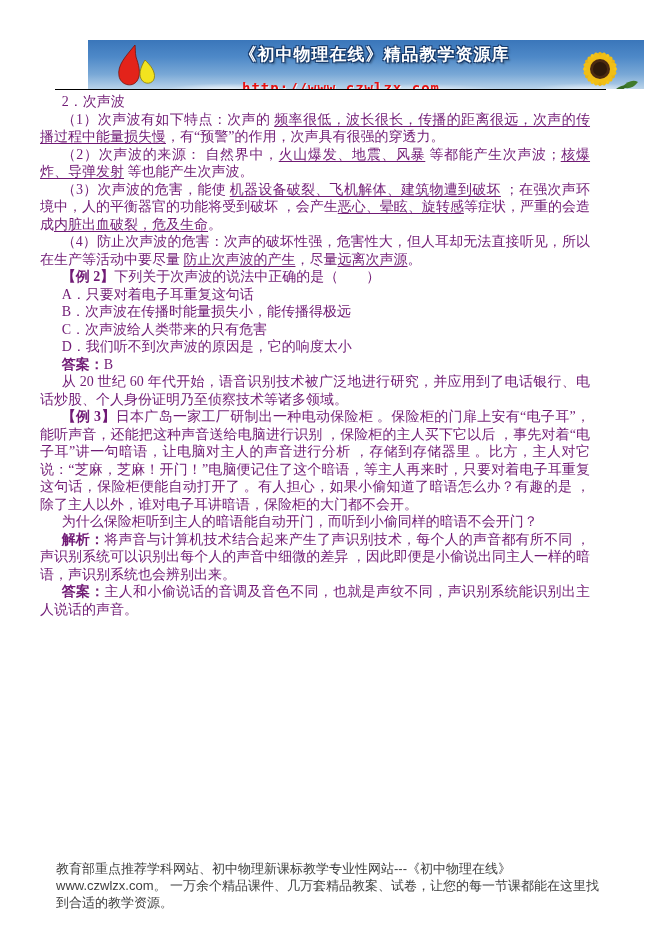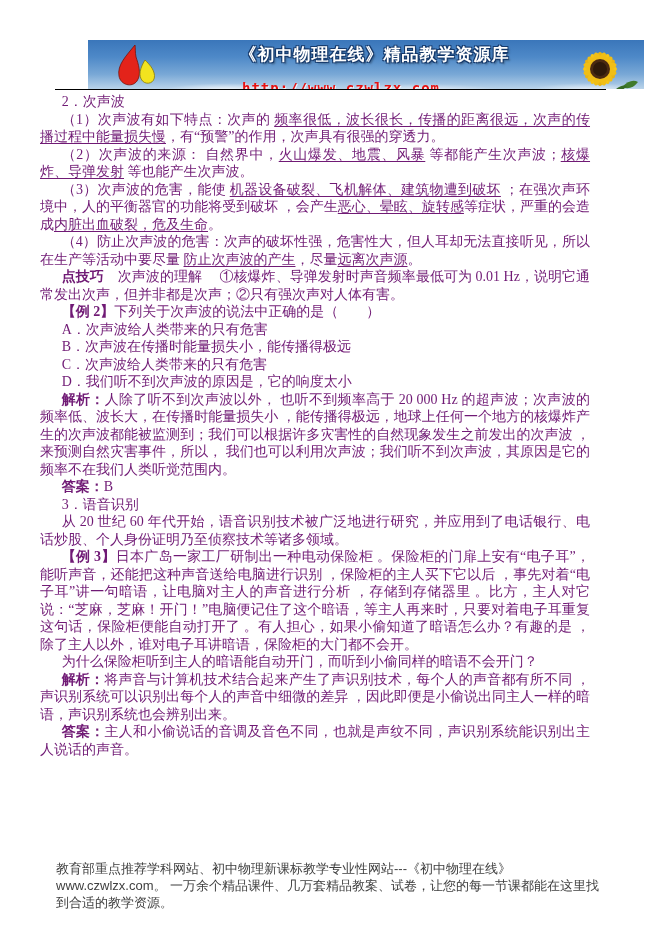--- a/index.html
+++ b/index.html
@@ -102,29 +102,26 @@
   </div>
 
   <div class="header-divider"></div>
 
   <div class="doc">
       <p class="para"><span>2．次声波</span></p>
       <p class="para"><span>（1）次声波有如下特点：次声的 </span><span class="underline">频率很低，波长很长，传播的距离很远，次声的传播过程中能量损失慢</span><span>，有“预警”的作用，次声具有很强的穿透力。</span></p>
       <p class="para"><span>（2）次声波的来源： 自然界中，</span><span class="underline">火山爆发、地震、风暴</span><span> 等都能产生次声波；</span><span class="underline">核爆炸、导弹发射</span><span> 等也能产生次声波。</span></p>
       <p class="para"><span>（3）次声波的危害，能使 </span><span class="underline">机器设备破裂、飞机解体、建筑物遭到破坏</span><span> ；在强次声环境中，人的平衡器官的功能将受到破坏 ，会产生</span><span class="underline">恶心、晕眩、旋转感</span><span>等症状，严重的会造成</span><span class="underline">内脏出血破裂，危及生命</span><span>。</span></p>
       <p class="para"><span>（4）防止次声波的危害：次声的破坏性强，危害性大，但人耳却无法直接听见，所以在生产等活动中要尽量 </span><span class="underline">防止次声波的产生</span><span>，尽量</span><span class="underline">远离次声源</span><span>。</span></p>
-      <p class="para"><span class="bold">点技巧</span><span>　次声波的理解　 ①核爆炸、导弹发射时声音频率最低可为 0.01 Hz，说明它通常发出次声，但并非都是次声；②只有强次声对人体有害。</span></p>
       <p class="para"><span class="bold">【例 2】</span><span>下列关于次声波的说法中正确的是（　　）</span></p>
-      <p class="para"><span>A．次声波给人类带来的只有危害</span></p>
+      <p class="para"><span>A．只要对着电子耳重复这句话</span></p>
       <p class="para"><span>B．次声波在传播时能量损失小，能传播得极远</span></p>
       <p class="para"><span>C．次声波给人类带来的只有危害</span></p>
       <p class="para"><span>D．我们听不到次声波的原因是，它的响度太小</span></p>
-      <p class="para"><span class="bold">解析：</span><span>人除了听不到次声波以外， 也听不到频率高于 20 000 Hz 的超声波；次声波的频率低、波长大，在传播时能量损失小 ，能传播得极远，地球上任何一个地方的核爆炸产生的次声波都能被监测到；我们可以根据许多灾害性的自然现象发生之前发出的次声波 ，来预测自然灾害事件，所以， 我们也可以利用次声波；我们听不到次声波，其原因是它的频率不在我们人类听觉范围内。</span></p>
       <p class="para"><span class="bold">答案：</span><span>B</span></p>
-      <p class="para"><span>3．语音识别</span></p>
       <p class="para"><span>从 20 世纪 60 年代开始，语音识别技术被广泛地进行研究，并应用到了电话银行、电话炒股、个人身份证明乃至侦察技术等诸多领域。</span></p>
       <p class="para"><span class="bold">【例 3】</span><span>日本广岛一家工厂研制出一种电动保险柜 。保险柜的门扉上安有“电子耳”，能听声音，还能把这种声音送给电脑进行识别 ，保险柜的主人买下它以后 ，事先对着“电子耳”讲一句暗语，让电脑对主人的声音进行分析 ，存储到存储器里 。比方，主人对它说：“芝麻，芝麻！开门！”电脑便记住了这个暗语，等主人再来时，只要对着电子耳重复这句话，保险柜便能自动打开了 。有人担心，如果小偷知道了暗语怎么办？有趣的是 ，除了主人以外，谁对电子耳讲暗语，保险柜的大门都不会开。</span></p>
       <p class="para"><span>为什么保险柜听到主人的暗语能自动开门，而听到小偷同样的暗语不会开门？</span></p>
       <p class="para"><span class="bold">解析：</span><span>将声音与计算机技术结合起来产生了声识别技术，每个人的声音都有所不同 ，声识别系统可以识别出每个人的声音中细微的差异 ，因此即便是小偷说出同主人一样的暗语，声识别系统也会辨别出来。</span></p>
       <p class="para"><span class="bold">答案：</span><span>主人和小偷说话的音调及音色不同，也就是声纹不同，声识别系统能识别出主人说话的声音。</span></p>
     </div>
 
   <div class="footer">教育部重点推荐学科网站、初中物理新课标教学专业性网站---《初中物理在线》www.czwlzx.com。 一万余个精品课件、几万套精品教案、试卷，让您的每一节课都能在这里找到合适的教学资源。</div>
 
 </div>

